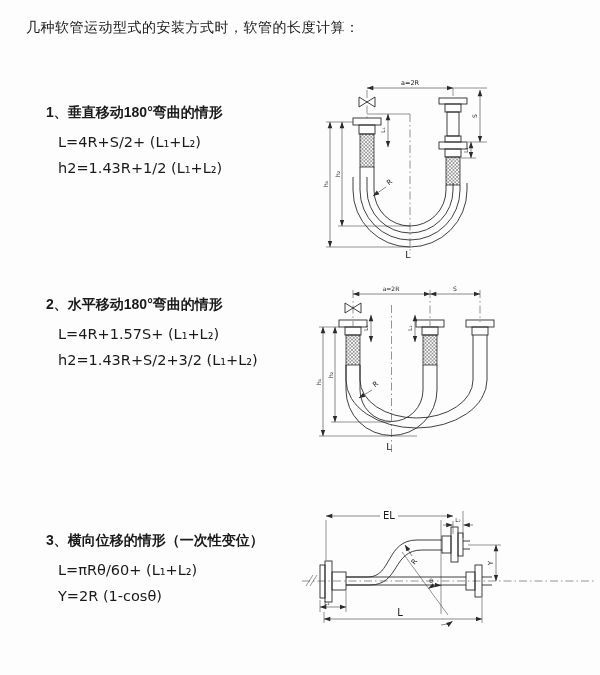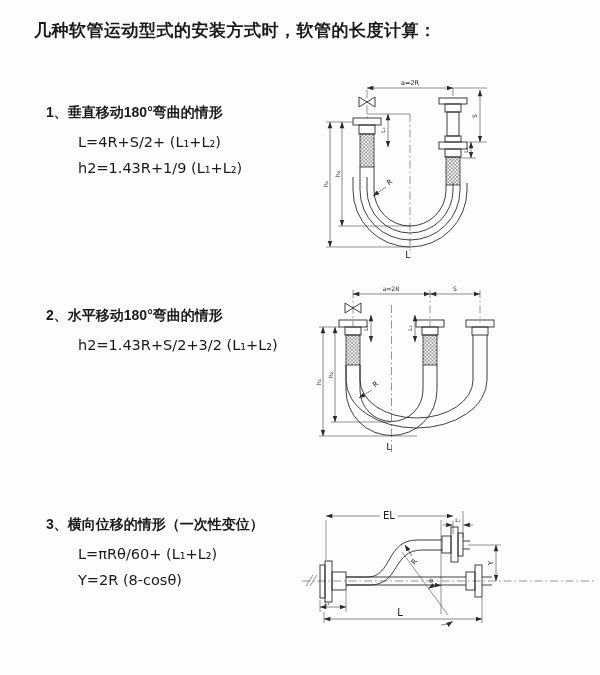--- a/index.html
+++ b/index.html
@@ -2,33 +2,33 @@
 <html><head>
 <meta charset="utf-8">
 <style>
   html,body{margin:0;padding:0}
   body{
     width:600px;height:675px;position:relative;overflow:hidden;
     background:#fdfdfd;color:#1a1a1a;
     font-family:"Liberation Sans","DejaVu Sans",sans-serif;
   }
   .title{
-    position:absolute;left:34px;top:19px;
-    font-size:17px;font-weight:bold;letter-spacing:.5px;white-space:nowrap;
+    position:absolute;left:26px;top:19px;
+    font-size:14px;font-weight:normal;letter-spacing:.5px;white-space:nowrap;
   }
   .section{position:absolute;left:46px;width:270px}
   .heading{font-size:14px;font-weight:bold;white-space:nowrap}
-  .formulas{margin:7px 0 0 32px}
+  .formulas{margin:7px 0 0 12px}
   .formula{
     height:26px;line-height:26px;font-size:14.5px;white-space:nowrap;
     font-family:"DejaVu Sans","Liberation Sans",sans-serif;
   }
   #sec1{top:104px}
-  #sec2{top:307px}
-  #sec3{top:516px}
+  #sec2{top:296px}
+  #sec3{top:532px}
   svg{position:absolute;overflow:visible}
   #d1{left:310px;top:72px}
   #d2{left:303px;top:280px}
   #d3{left:296px;top:488px}
   .art{stroke:#2b2b2b;stroke-width:.9;fill:none}
   .braid{stroke:#2b2b2b;stroke-width:.8;fill:url(#braidpat)}
   .dim{stroke:#2b2b2b;stroke-width:.55;fill:none}
   .thin{stroke:#2b2b2b;stroke-width:.5;fill:none}
   .cl{stroke:#2b2b2b;stroke-width:.5;fill:none;stroke-dasharray:8 3 1.5 3}
   text{fill:#1a1a1a;font-family:"DejaVu Sans","Liberation Sans",sans-serif}
@@ -38,36 +38,37 @@
 </style>
 </head>
 <body>
 
 <div class="title">几种软管运动型式的安装方式时，软管的长度计算：</div>
 
 <div id="sec1" class="section">
   <div class="heading">1、垂直移动180°弯曲的情形</div>
   <div class="formulas">
     <div class="formula">L=4R+S/2+ (L₁+L₂)</div>
-    <div class="formula">h2=1.43R+1/9 (L₁+L₂)</div>
+    <div class="formula">h2=1.43R+1/2 (L₁+L₂)</div>
   </div>
 </div>
 
 <div id="sec2" class="section">
   <div class="heading">2、水平移动180°弯曲的情形</div>
   <div class="formulas">
+    <div class="formula">L=4R+1.57S+ (L₁+L₂)</div>
     <div class="formula">h2=1.43R+S/2+3/2 (L₁+L₂)</div>
   </div>
 </div>
 
 <div id="sec3" class="section">
   <div class="heading">3、横向位移的情形（一次性变位）</div>
   <div class="formulas">
     <div class="formula">L=πRθ/60+ (L₁+L₂)</div>
-    <div class="formula">Y=2R (8-cosθ)</div>
+    <div class="formula">Y=2R (1-cosθ)</div>
   </div>
 </div>
 
 <svg id="d1" width="290" height="192" viewBox="0 0 290 192">
   <defs>
     <marker id="ae" markerWidth="8" markerHeight="6" refX="6.3" refY="3" orient="auto" markerUnits="userSpaceOnUse">
       <path d="M0,0.7 L6.5,3 L0,5.3 z" fill="#2b2b2b"></path>
     </marker>
     <marker id="as" markerWidth="8" markerHeight="6" refX="0.7" refY="3" orient="auto" markerUnits="userSpaceOnUse">
       <path d="M7,0.7 L0.5,3 L7,5.3 z" fill="#2b2b2b"></path>

